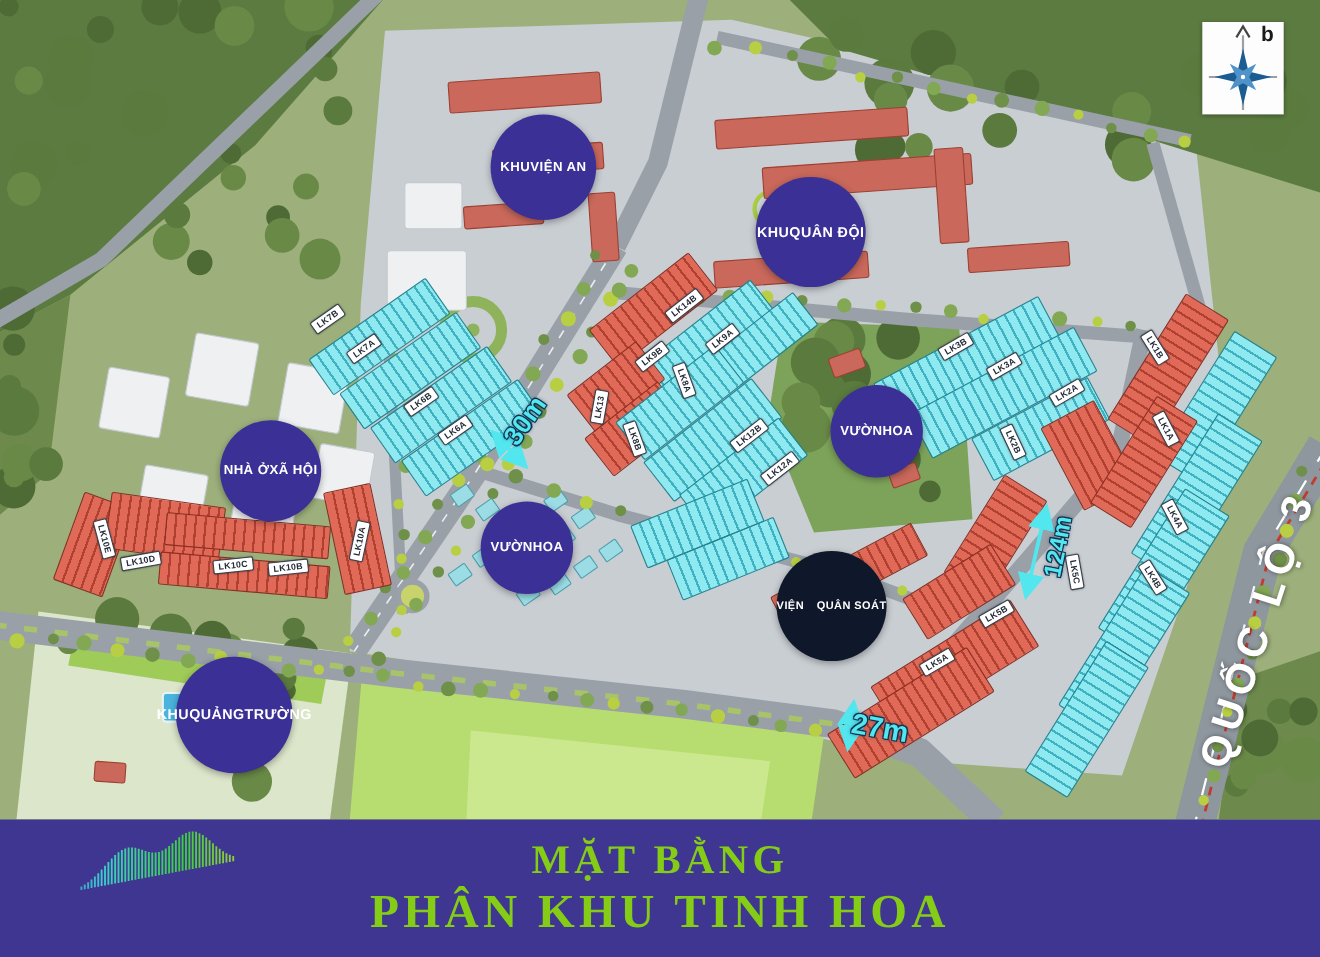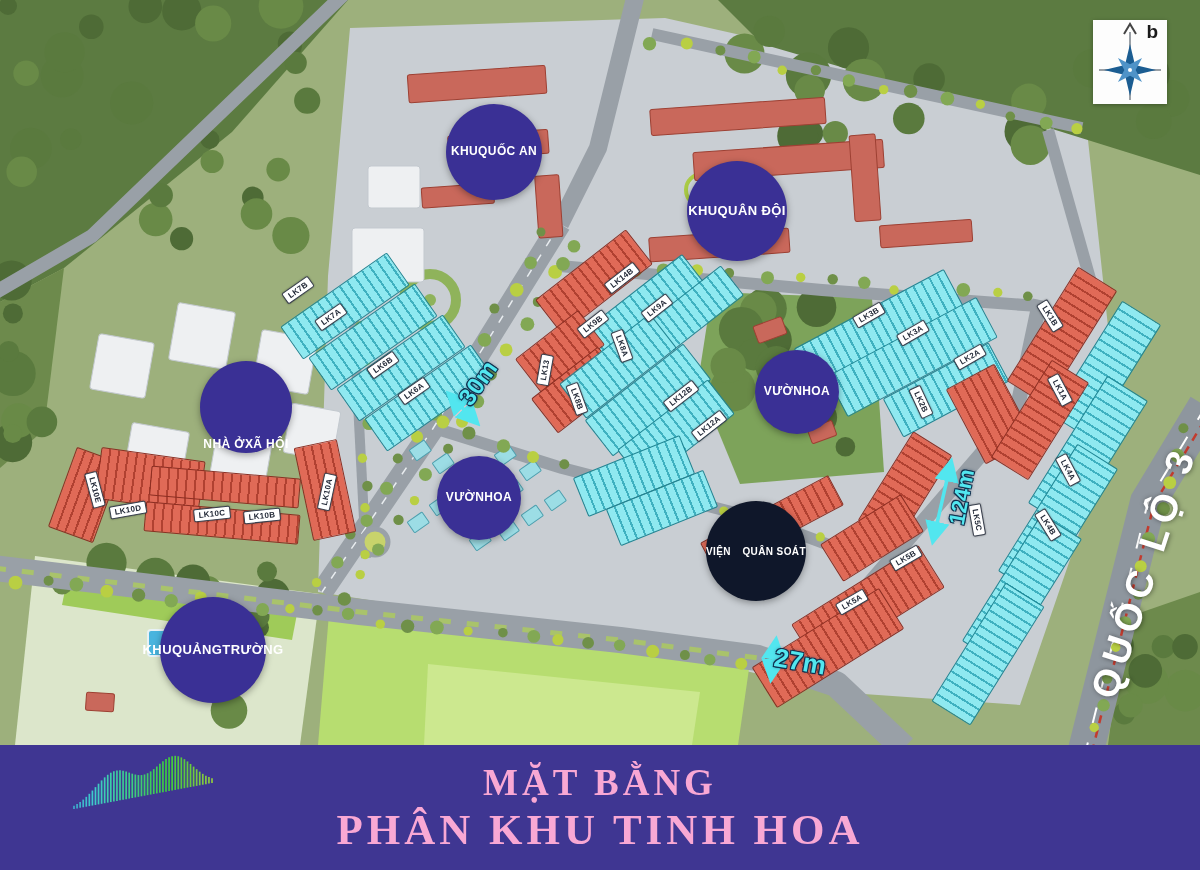--- a/index.html
+++ b/index.html
@@ -21,21 +21,21 @@
   .rlabel.white{color:#ffffff;letter-spacing:6px;text-shadow:0 1px 5px rgba(0,0,0,.45);}
   #compass{position:absolute;left:1093px;top:20px;width:74px;height:84px;background:#fdfdfd;
            box-shadow:0 1px 4px rgba(0,0,0,.3);}
   #compass .compass-label{position:absolute;right:9px;top:1px;font-size:19px;font-weight:bold;color:#1a1a1a;}
   #banner{position:absolute;left:0;bottom:0;width:1200px;height:125px;background:#3f3692;}
   #logo{position:absolute;left:35px;top:8px;width:215px;text-align:center;}
   #logo-wave{display:block;margin:0 auto;}
   .logo-text{color:#ffffff;font-weight:bold;font-size:19px;letter-spacing:5px;margin-top:1px;}
   .logo-e{color:#7dc462;}
   #title{position:absolute;left:0;right:0;top:0;height:125px;display:flex;flex-direction:column;
-         justify-content:center;text-align:center;color:#f9a8d4;
+         justify-content:center;text-align:center;color:#84cc16;
          font-family:"Liberation Serif",serif;font-weight:bold;}
   .t1{font-size:37px;letter-spacing:4px;}
   .t2{font-size:43px;letter-spacing:4px;margin-top:1px;}
 </style>
 </head>
 <body>
 
 <div id="stage">
   <div id="map">
 
@@ -410,27 +410,27 @@
       </div>
     <div id="rlabels-layer">
         <div class="rlabel cyan" style="left: 478px; top: 383px; font-size: 24px; transform: translate(-50%, -50%) rotate(-55deg);">30m</div>
         <div class="rlabel cyan" style="left: 800px; top: 662px; font-size: 26px; transform: translate(-50%, -50%) rotate(10deg);">27m</div>
         <div class="rlabel cyan" style="left: 962px; top: 497px; font-size: 22px; transform: translate(-50%, -50%) rotate(-79deg);">124m</div>
         <div class="rlabel white" style="left: 1144px; top: 572px; font-size: 38px; transform: translate(-50%, -50%) rotate(-72deg);">QUỐC LỘ 3</div>
       </div>
     <div id="badges-layer">
         <div class="badge" style="left: 446px; top: 104px; width: 96px; height: 96px; background: rgb(58, 48, 149); font-size: 12px;">
           <span>KHU</span>
-          <span>QUỐC AN</span>
+          <span>VIỆN AN</span>
         </div>
         <div class="badge" style="left: 687px; top: 161px; width: 100px; height: 100px; background: rgb(58, 48, 149); font-size: 13px;">
           <span>KHU</span>
           <span>QUÂN ĐỘI</span>
         </div>
-        <div class="badge" style="left: 200px; top: 361px; width: 92px; height: 92px; background: rgb(58, 48, 149); font-size: 12px; align-items: flex-end;">
+        <div class="badge" style="left: 200px; top: 382px; width: 92px; height: 92px; background: rgb(58, 48, 149); font-size: 12px;">
           <span>NHÀ Ở</span>
           <span>XÃ HỘI</span>
         </div>
         <div class="badge" style="left: 437px; top: 456px; width: 84px; height: 84px; background: rgb(58, 48, 149); font-size: 12px;">
           <span>VƯỜN</span>
           <span>HOA</span>
         </div>
         <div class="badge" style="left: 755px; top: 350px; width: 84px; height: 84px; background: rgb(58, 48, 149); font-size: 12px;">
           <span>VƯỜN</span>
           <span>HOA</span>

